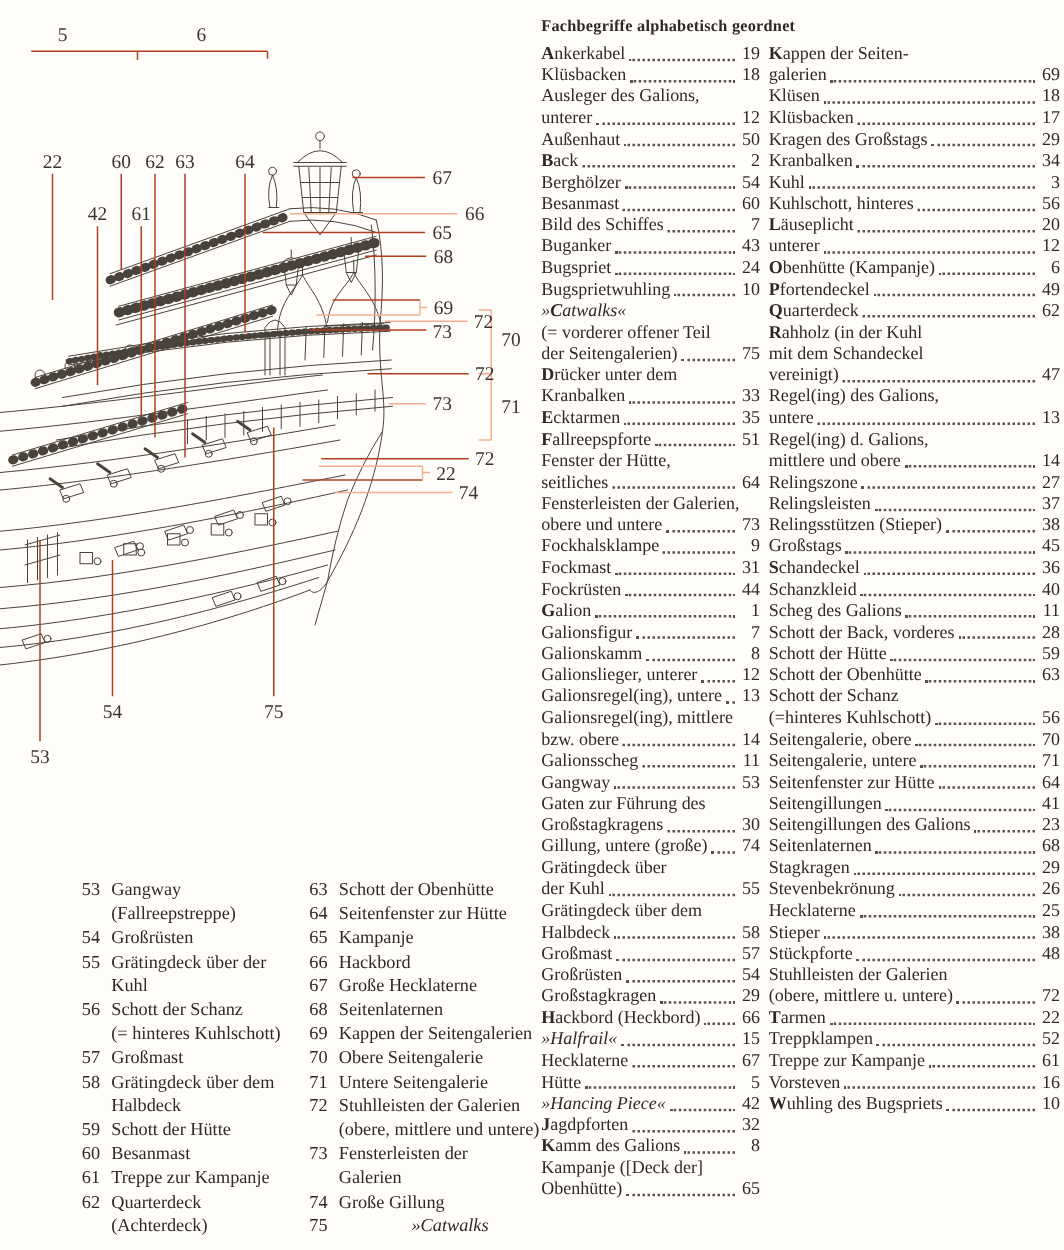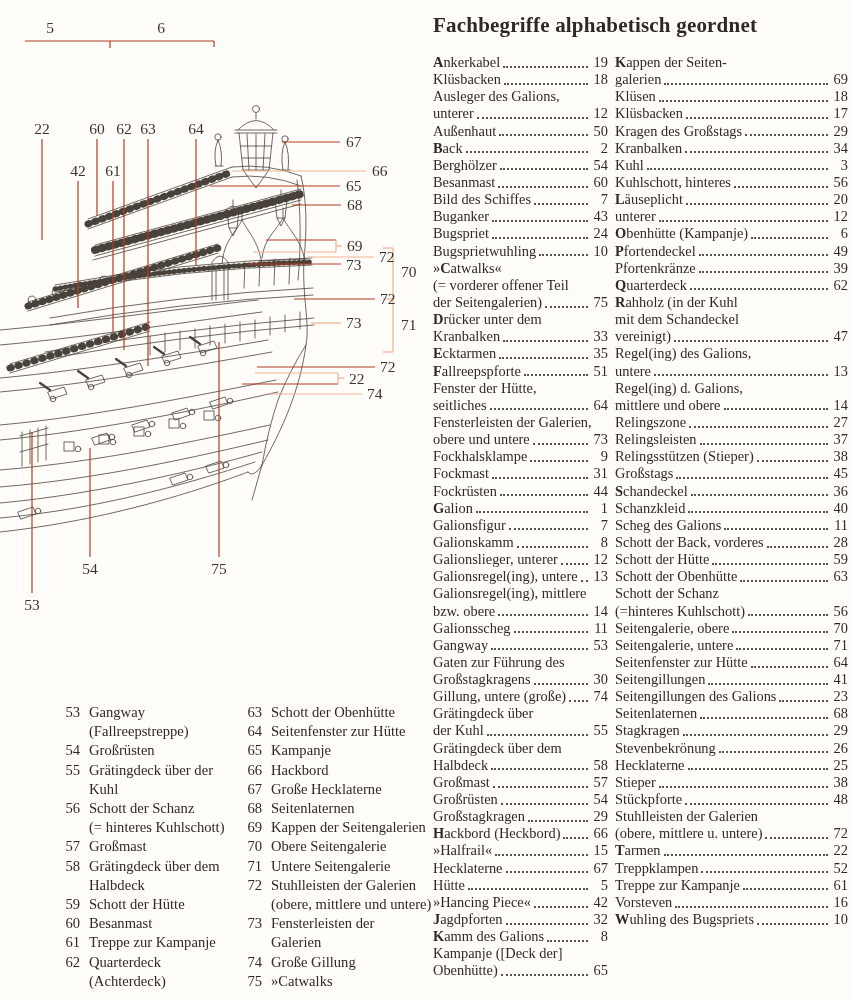--- a/index.html
+++ b/index.html
@@ -7,33 +7,33 @@
     width:851px;height:1000px;position:relative;overflow:hidden;
     background:#fffdfa;color:#2e2925;
     font-family:"Liberation Serif","DejaVu Serif",serif;
   }
   
   #diagram{position:absolute;left:0;top:0;width:430px;height:700px;}
   #diagram svg{display:block;}
   
   #page-title{
     position:absolute;left:433px;top:13px;width:410px;
-    font-size:21px;font-weight:bold;letter-spacing:.2px;
+    font-size:13px;font-weight:bold;letter-spacing:.2px;
   }
-  .idx-col{position:absolute;top:54px;font-size:14.4px;line-height:17.15px;}
+  .idx-col{position:absolute;top:35px;font-size:14.4px;line-height:17.15px;}
   #idx-left{left:433px;width:175px;}
   #idx-right{left:615px;width:233px;}
   .idx-line{display:flex;height:17.15px;white-space:nowrap;}
   .idx-line .lbl{flex:0 0 auto;min-width:0;}
   .idx-line .dots{
     flex:1 1 auto;min-width:0;align-self:flex-end;
     border-bottom:2px dotted #5a5248;margin:0 4px 3.5px 3px;
   }
   .idx-line .num{flex:0 0 auto;min-width:16px;text-align:right;}
-  .it{}
+  .it{font-style:italic;text-align:center;}
   .fl{font-weight:bold;}
   
   .leg-col{position:absolute;top:703px;font-size:14.6px;line-height:19.2px;}
   #leg-1{left:62px;width:190px;}
   #leg-2{left:244px;width:205px;}
   .leg-item{display:grid;grid-template-columns:18px 1fr;column-gap:9px;}
   .leg-item .lnum{grid-column:1;text-align:right;}
   .leg-item .lline{grid-column:2;white-space:nowrap;}
 </style>
 </head>
@@ -555,25 +555,20 @@
       <span class="lbl"><b class="fl">O</b>benhütte (Kampanje)</span>
       <span class="dots"></span>
       <span class="num">6</span>
     </div>
     <div class="idx-line">
       <span class="lbl"><b class="fl">P</b>fortendeckel</span>
       <span class="dots"></span>
       <span class="num">49</span>
     </div>
     <div class="idx-line">
-      <span class="lbl">Pfortenkränze</span>
-      <span class="dots"></span>
-      <span class="num">39</span>
-    </div>
-    <div class="idx-line">
       <span class="lbl"><b class="fl">Q</b>uarterdeck</span>
       <span class="dots"></span>
       <span class="num">62</span>
     </div>
     <div class="idx-line">
       <span class="lbl"><b class="fl">R</b>ahholz (in der Kuhl</span>
     </div>
     <div class="idx-line">
       <span class="lbl">mit dem Schandeckel</span>
     </div>

